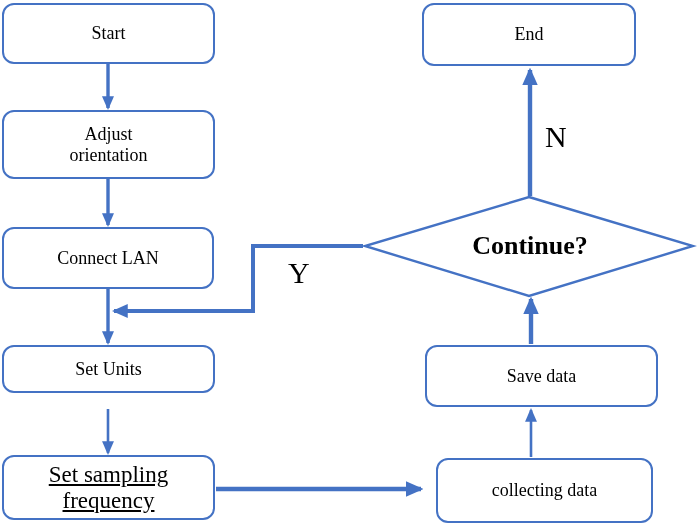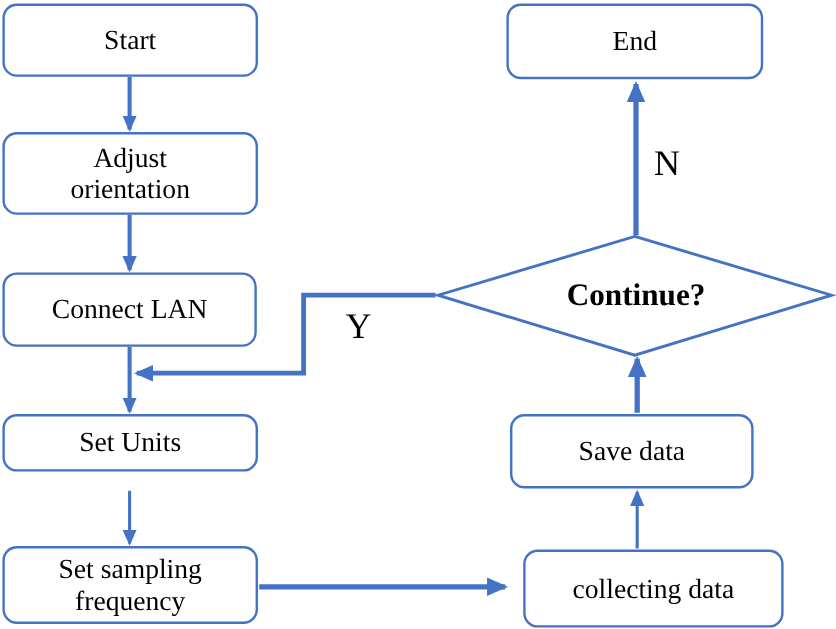--- a/index.html
+++ b/index.html
@@ -38,21 +38,21 @@
     background: transparent;
   }
   .proc {
     border: 2px solid #4472C4;
     border-radius: 12px;
     background: #ffffff;
   }
   .node-label {
     display: block;
     white-space: pre-line;
-    font-size: 23px;
+    font-size: 18px;
   }
   .decision-label {
     font-size: 26px;
     color: #000000;
     font-weight: bold;
   }
   .decision-wrap {
     position: absolute;
     z-index: 3;
     display: flex;
@@ -125,30 +125,30 @@
   </div>
 
   <div class="node proc" style="left:2px; top:227px; width:212px; height:62px;">
     <span class="node-label">Connect LAN</span>
   </div>
 
   <div class="node proc" style="left:2px; top:345px; width:213px; height:48px;">
     <span class="node-label">Set Units</span>
   </div>
 
-  <div class="node proc" style="left:2px; top:455px; width:213px; height:65px;">
+  <div class="node proc" style="left:2px; top:455px; width:213px; height:65px;text-decoration:underline;">
     <span class="node-label" style="font-size:23px;">Set sampling
 frequency</span>
   </div>
 
   <div class="node proc" style="left:436px; top:458px; width:217px; height:65px;">
     <span class="node-label">collecting data</span>
   </div>
 
-  <div class="node proc" style="left:425px; top:345px; width:203px; height:62px;">
+  <div class="node proc" style="left:425px; top:345px; width:233px; height:62px;">
     <span class="node-label">Save data</span>
   </div>
 
   <div class="decision-wrap" style="left:400px; top:216px; width:260px; height:60px;">
     <span class="decision-label">Continue?</span>
   </div>
 
   <div class="node proc" style="left:422px; top:3px; width:214px; height:63px;">
     <span class="node-label">End</span>
   </div>

